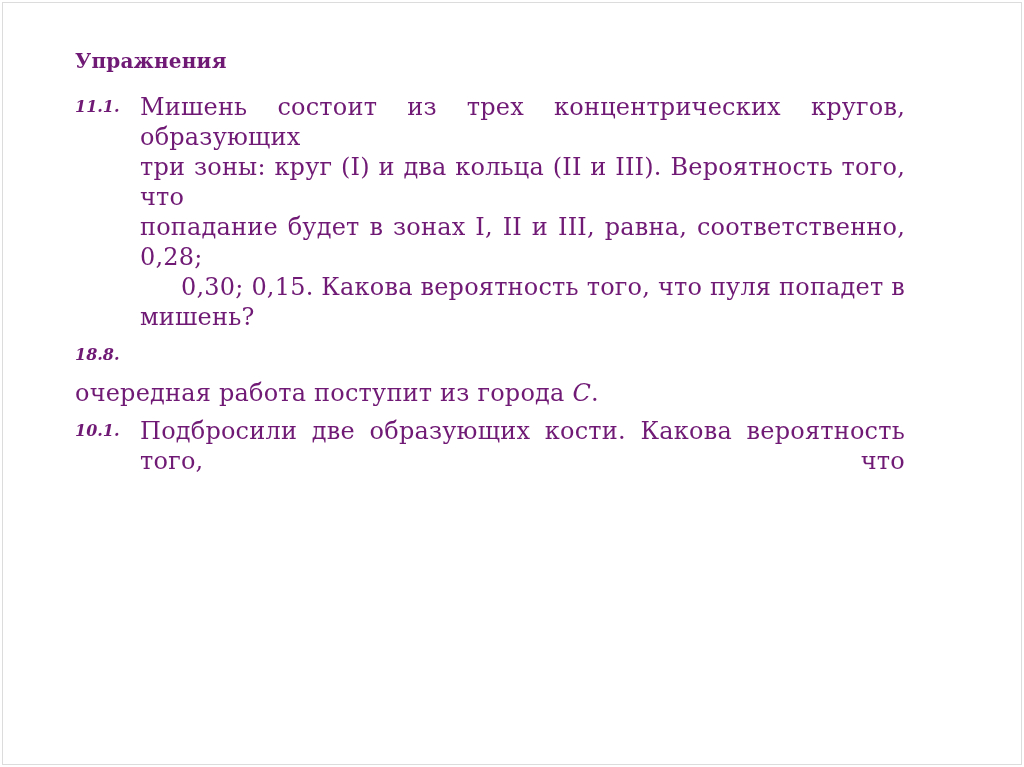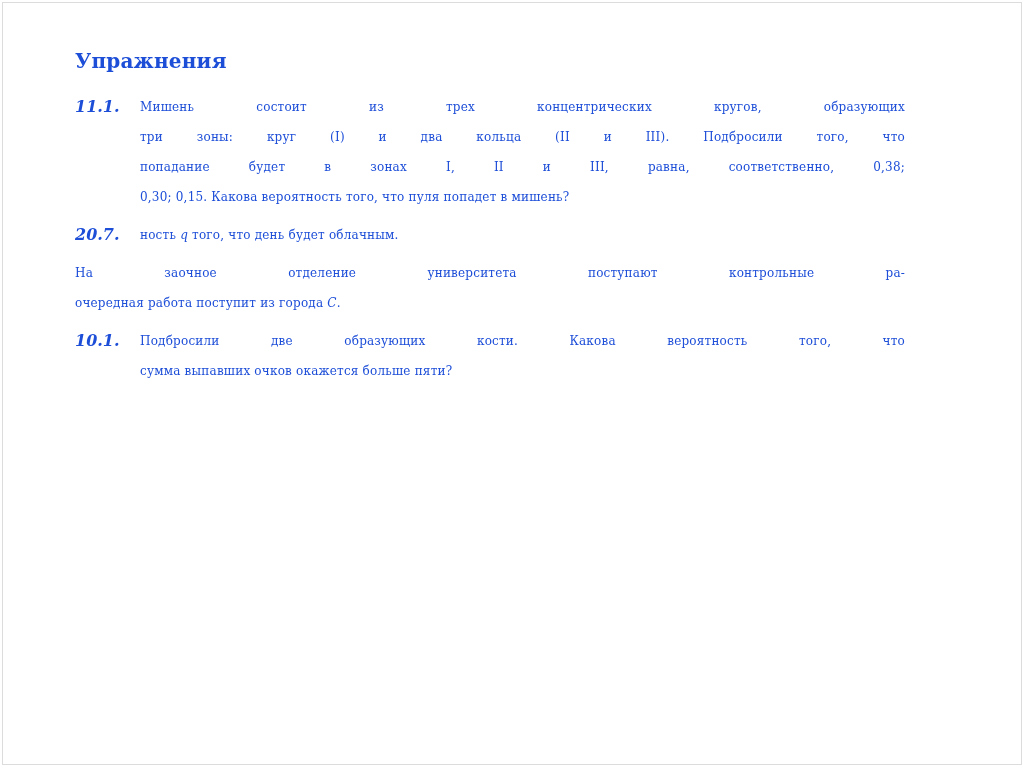--- a/index.html
+++ b/index.html
@@ -3,21 +3,21 @@
 <meta charset="utf-8">
 <style>
   html, body { margin: 0; padding: 0; }
   .page {
     position: relative;
     width: 1024px;
     height: 767px;
     background: #ffffff;
     overflow: hidden;
     font-family: "DejaVu Serif", "Liberation Serif", serif;
-    color: #1d4ed8;
+    color: #701a75;
   }
   .frame {
     position: absolute;
     inset: 2px;
     border: 1px solid #dcdcdc;
     pointer-events: none;
   }
   .content {
     position: absolute;
     left: 75px;
@@ -38,69 +38,66 @@
   .ex-num {
     width: 65px;
     flex-shrink: 0;
     font-weight: bold;
     font-size: 16px;
     line-height: 30px;
     font-style: italic;
   }
   .ex-body { flex: 1; min-width: 0; }
   .t-line {
-    font-size: 12px;
+    font-size: 24px;
     line-height: 30px;
     letter-spacing: 0.2px;
     text-align: justify;
     text-align-last: justify;
     white-space: normal;
   }
   .t-line.last {
-    text-align: center;
+    text-align: right;
     text-align-last: left;
   }
   .t-line i { font-style: italic; }
 </style>
 </head>
 <body>
 
 <div class="page">
   <div class="frame"></div>
 
   <div class="content">
 
     <div class="heading">Упражнения</div>
 
     <div class="exercise">
       <div class="ex-num">11.1.</div>
       <div class="ex-body">
         <div class="t-line">Мишень состоит из трех концентрических кругов, образующих</div>
-        <div class="t-line">три зоны: круг (I) и два кольца (II и III). Подбросили того, что</div>
-        <div class="t-line">попадание будет в зонах I, II и III, равна, соответственно, 0,38;</div>
+        <div class="t-line">три зоны: круг (I) и два кольца (II и III). Вероятность того, что</div>
+        <div class="t-line">попадание будет в зонах I, II и III, равна, соответственно, 0,28;</div>
         <div class="t-line last">0,30; 0,15. Какова вероятность того, что пуля попадет в мишень?</div>
       </div>
     </div>
 
     <div class="exercise">
-      <div class="ex-num">20.7.</div>
+      <div class="ex-num">18.8.</div>
       <div class="ex-body">
-        <div class="t-line last">ность <i>q</i> того, что день будет облачным.</div>
       </div>
     </div>
 
     <div class="exercise">
       <div class="ex-body">
-        <div class="t-line">На заочное отделение университета поступают контрольные ра-</div>
         <div class="t-line last">очередная работа поступит из города <i>C</i>.</div>
       </div>
     </div>
 
     <div class="exercise">
       <div class="ex-num">10.1.</div>
       <div class="ex-body">
         <div class="t-line">Подбросили две образующих кости. Какова вероятность того, что</div>
-        <div class="t-line last">сумма выпавших очков окажется больше пяти?</div>
       </div>
     </div>
 
   </div>
 </div>
 
 </body></html>

